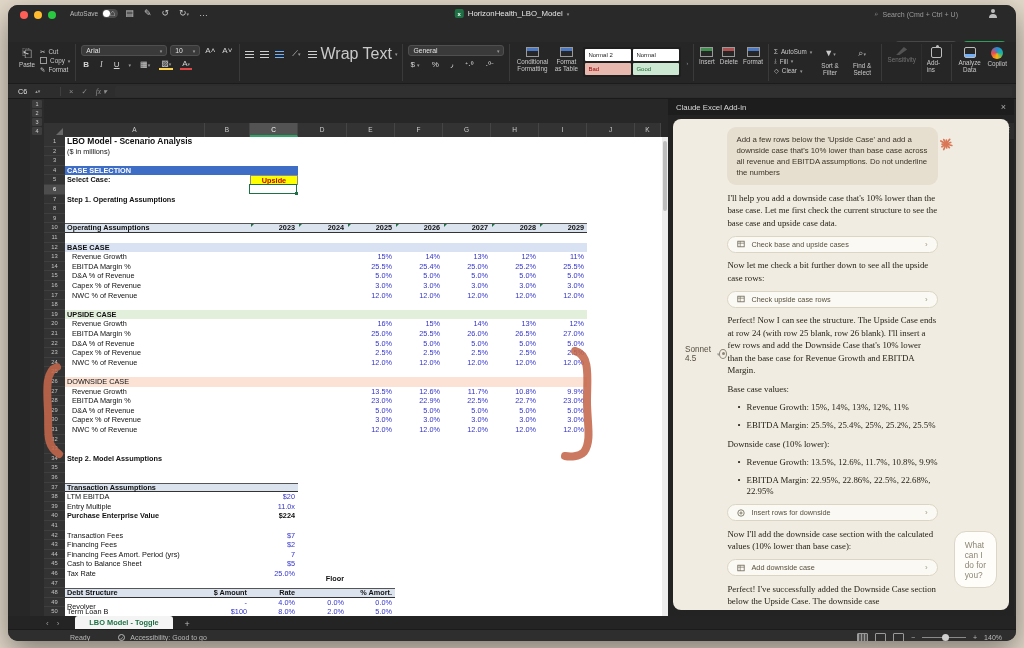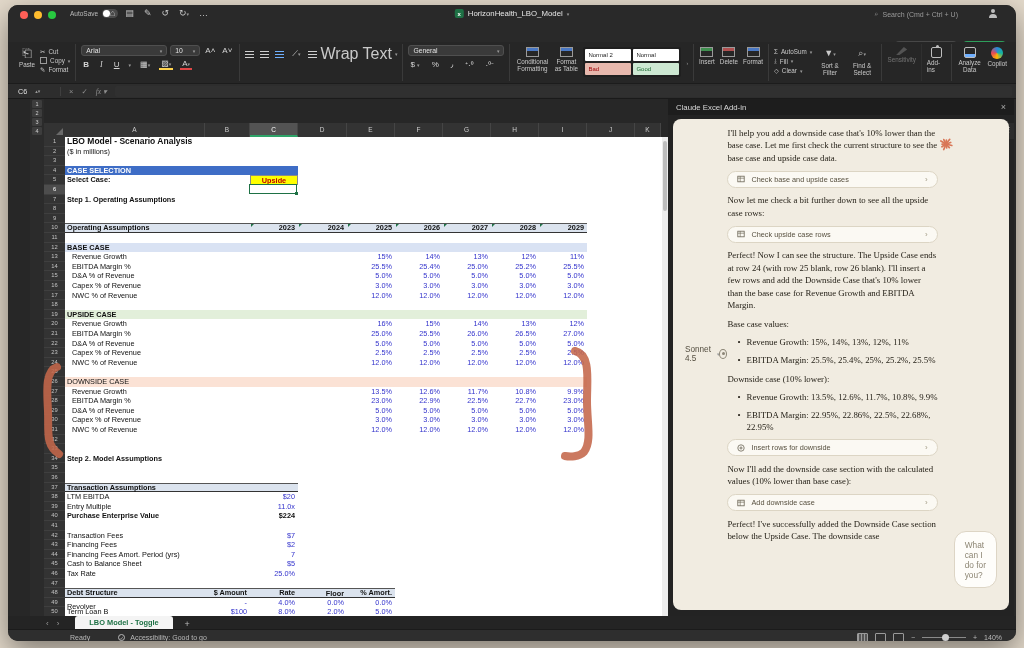--- a/index.html
+++ b/index.html
@@ -569,21 +569,21 @@
           <div class="glabel" style="left: 37px; top: 412.8px;">Financing Fees Amort. Period (yrs)</div>
           <div class="gcell c-val" style="left: 220px; width: 45px; top: 412.8px;">7</div>
           <div class="glabel" style="left: 37px; top: 422.4px;">Cash to Balance Sheet</div>
           <div class="gcell c-val" style="left: 220px; width: 45px; top: 422.4px;">$5</div>
           <div class="glabel" style="left: 37px; top: 432px;">Tax Rate</div>
           <div class="gcell c-val" style="left: 220px; width: 45px; top: 432px;">25.0%</div>
           <div class="cellfill" style="left: 35px; width: 330px; top: 451.2px; height: 9.6px; background: rgb(219, 227, 238); border-top: 1px solid rgb(85, 85, 85); border-bottom: 1px solid rgb(51, 51, 51);"></div>
           <div class="glabel" style="left: 37px; top: 451.2px; font-weight: bold;">Debt Structure</div>
           <div class="gcell c-hdr" style="left: 175px; width: 42px; top: 451.2px;">$ Amount</div>
           <div class="gcell c-hdr" style="left: 220px; width: 45px; top: 451.2px;">Rate</div>
-          <div class="gcell c-hdr" style="left: 268px; width: 46px; top: 452px;">Floor</div>
+          <div class="gcell c-hdr" style="left: 268px; width: 46px; top: 437px;">Floor</div>
           <div class="gcell c-hdr" style="left: 317px; width: 45px; top: 451.2px;">% Amort.</div>
           <div class="glabel" style="left: 37px; top: 465px;">Revolver</div>
           <div class="gcell c-val" style="left: 175px; width: 42px; top: 460.8px;">-</div>
           <div class="gcell c-val" style="left: 220px; width: 45px; top: 460.8px;">4.0%</div>
           <div class="gcell c-val" style="left: 268px; width: 46px; top: 460.8px;">0.0%</div>
           <div class="gcell c-val" style="left: 317px; width: 45px; top: 460.8px;">0.0%</div>
           <div class="glabel" style="left: 37px; top: 470.4px;">Term Loan B</div>
           <div class="gcell c-val" style="left: 175px; width: 42px; top: 470.4px;">$100</div>
           <div class="gcell c-val" style="left: 220px; width: 45px; top: 470.4px;">8.0%</div>
           <div class="gcell c-val" style="left: 268px; width: 46px; top: 470.4px;">2.0%</div>
@@ -606,20 +606,21 @@
       <div class="info-tab">i</div>
       <div class="panel-body">
         <div class="model-row">
           <span class="model-name">
               <span>Sonnet 4.5</span>
               <span class="dd">▾</span>
             </span>
           <span class="gear"></span>
         </div>
         <div class="msgs" id="msgs">
+            <div class="m-user">Add a few rows below the 'Upside Case' and add a downside case that's 10% lower than  base case across all revenue and EBITDA assumptions. Do not underline the numbers</div>
             <div class="m-text">I'll help you add a downside case that's 10% lower than the base case. Let me first check the current structure to see the base case and upside case data.</div>
             <div class="m-chip">
               <svg class="chip-ic" viewBox="0 0 10 10">
                 <rect x="1" y="1.5" width="8" height="7" fill="none" stroke="#6b6455" stroke-width="1"></rect>
                 <path d="M1 4h8M4 1.5v7" stroke="#6b6455" stroke-width="0.8"></path>
               </svg>
               <span class="lbl">Check base and upside cases</span>
               <span class="chev">›</span>
             </div>
             <div class="m-text">Now let me check a bit further down to see all the upside case rows:</div>

